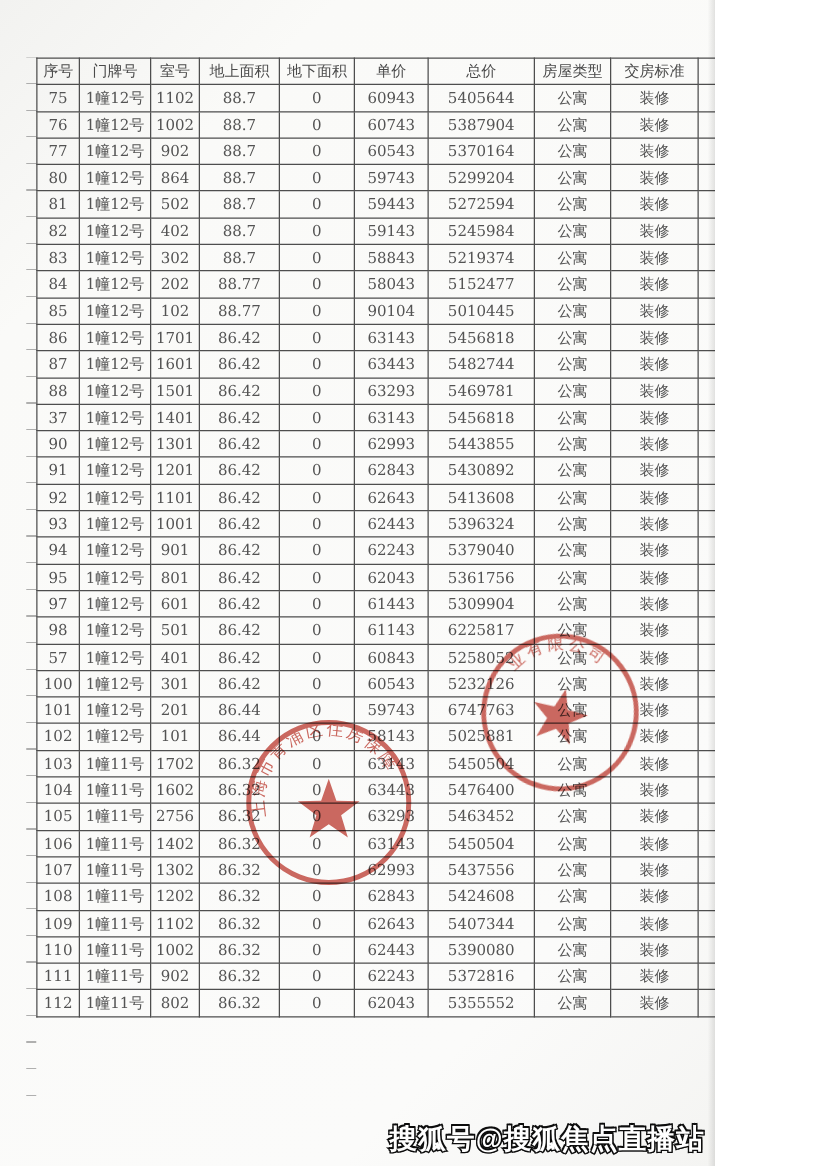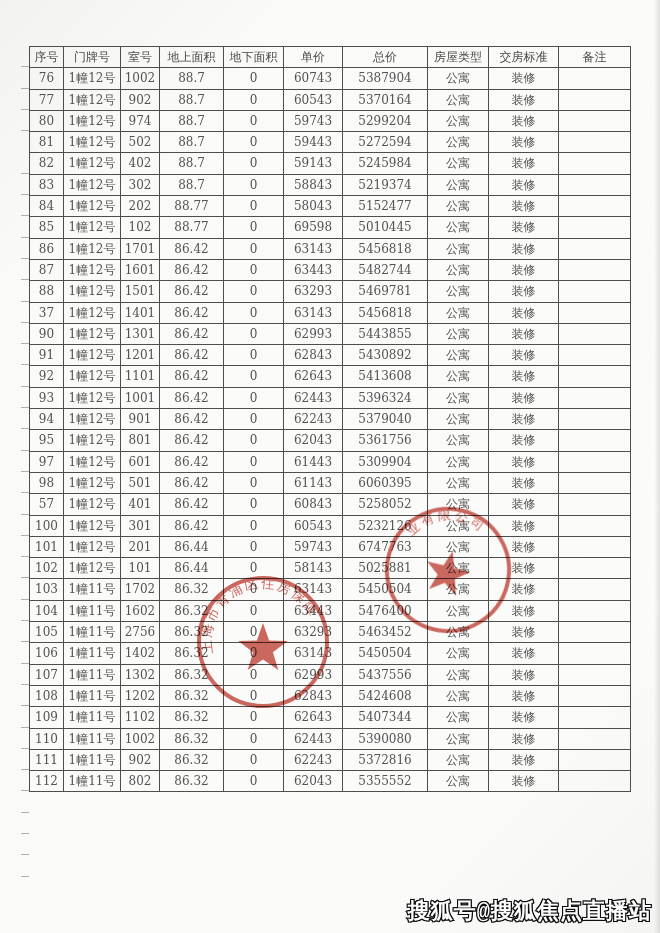--- a/index.html
+++ b/index.html
@@ -1,18 +1,18 @@
 <!DOCTYPE html>
 <html><head>
 <meta charset="utf-8">
 <style>
   html,body{margin:0;padding:0;}
   .page{
     position:relative;
-    width:660px;height:933px;
+    width:572px;height:933px;
     background:linear-gradient(135deg,#f2f2f0 0%,#fafaf8 18%,#fbfbfa 80%,#f4f4f2 100%);
     overflow:hidden;
     font-family:"DejaVu Serif","Liberation Serif",serif;
   }
   
   .scan-edge{position:absolute;top:0;right:0;width:6px;height:100%;
     background:linear-gradient(to right,rgba(0,0,0,0),rgba(0,0,0,0.10));}
   
   .edge-ticks{position:absolute;left:21px;top:46px;width:8px;height:831px;
     background:repeating-linear-gradient(to bottom,
@@ -38,21 +38,21 @@
   .stamp-b{left:380px;top:502px;transform:rotate(14deg);}
   .stamp text{font-family:"DejaVu Serif","Liberation Serif",serif;}
   
   .watermark{
     position:absolute;right:8px;bottom:7px;
     font-size:22px;font-weight:bold;letter-spacing:1px;
     color:#ffffff;
     -webkit-text-stroke:2px #0d0d0d;
     paint-order:stroke fill;
     text-shadow:1px 1px 0 #0d0d0d,-1px -1px 0 #0d0d0d,1px -1px 0 #0d0d0d,-1px 1px 0 #0d0d0d;
-    font-family:Liberation Mono, monospace;
+    font-family:Liberation Sans, sans-serif;
   }
 </style>
 </head>
 <body>
 
 <div class="page">
 
   <div class="edge-ticks"></div>
 
   <table class="price-table">
@@ -77,20 +77,32 @@
           <th>地下面积</th>
           <th>单价</th>
           <th>总价</th>
           <th>房屋类型</th>
           <th>交房标准</th>
           <th>备注</th>
         </tr>
     </thead>
     <tbody>
         <tr>
+          <td>75</td>
+          <td>1幢12号</td>
+          <td>1102</td>
+          <td>88.7</td>
+          <td>0</td>
+          <td>60943</td>
+          <td>5405644</td>
+          <td>公寓</td>
+          <td>装修</td>
+          <td></td>
+        </tr>
+        <tr>
           <td>76</td>
           <td>1幢12号</td>
           <td>1002</td>
           <td>88.7</td>
           <td>0</td>
           <td>60743</td>
           <td>5387904</td>
           <td>公寓</td>
           <td>装修</td>
           <td></td>
@@ -103,21 +115,21 @@
           <td>0</td>
           <td>60543</td>
           <td>5370164</td>
           <td>公寓</td>
           <td>装修</td>
           <td></td>
         </tr>
         <tr>
           <td>80</td>
           <td>1幢12号</td>
-          <td>974</td>
+          <td>864</td>
           <td>88.7</td>
           <td>0</td>
           <td>59743</td>
           <td>5299204</td>
           <td>公寓</td>
           <td>装修</td>
           <td></td>
         </tr>
         <tr>
           <td>81</td>
@@ -166,21 +178,21 @@
           <td>公寓</td>
           <td>装修</td>
           <td></td>
         </tr>
         <tr>
           <td>85</td>
           <td>1幢12号</td>
           <td>102</td>
           <td>88.77</td>
           <td>0</td>
-          <td>69598</td>
+          <td>90104</td>
           <td>5010445</td>
           <td>公寓</td>
           <td>装修</td>
           <td></td>
         </tr>
         <tr>
           <td>86</td>
           <td>1幢12号</td>
           <td>1701</td>
           <td>86.42</td>
@@ -311,21 +323,21 @@
           <td>装修</td>
           <td></td>
         </tr>
         <tr>
           <td>98</td>
           <td>1幢12号</td>
           <td>501</td>
           <td>86.42</td>
           <td>0</td>
           <td>61143</td>
-          <td>6060395</td>
+          <td>6225817</td>
           <td>公寓</td>
           <td>装修</td>
           <td></td>
         </tr>
         <tr>
           <td>57</td>
           <td>1幢12号</td>
           <td>401</td>
           <td>86.42</td>
           <td>0</td>

